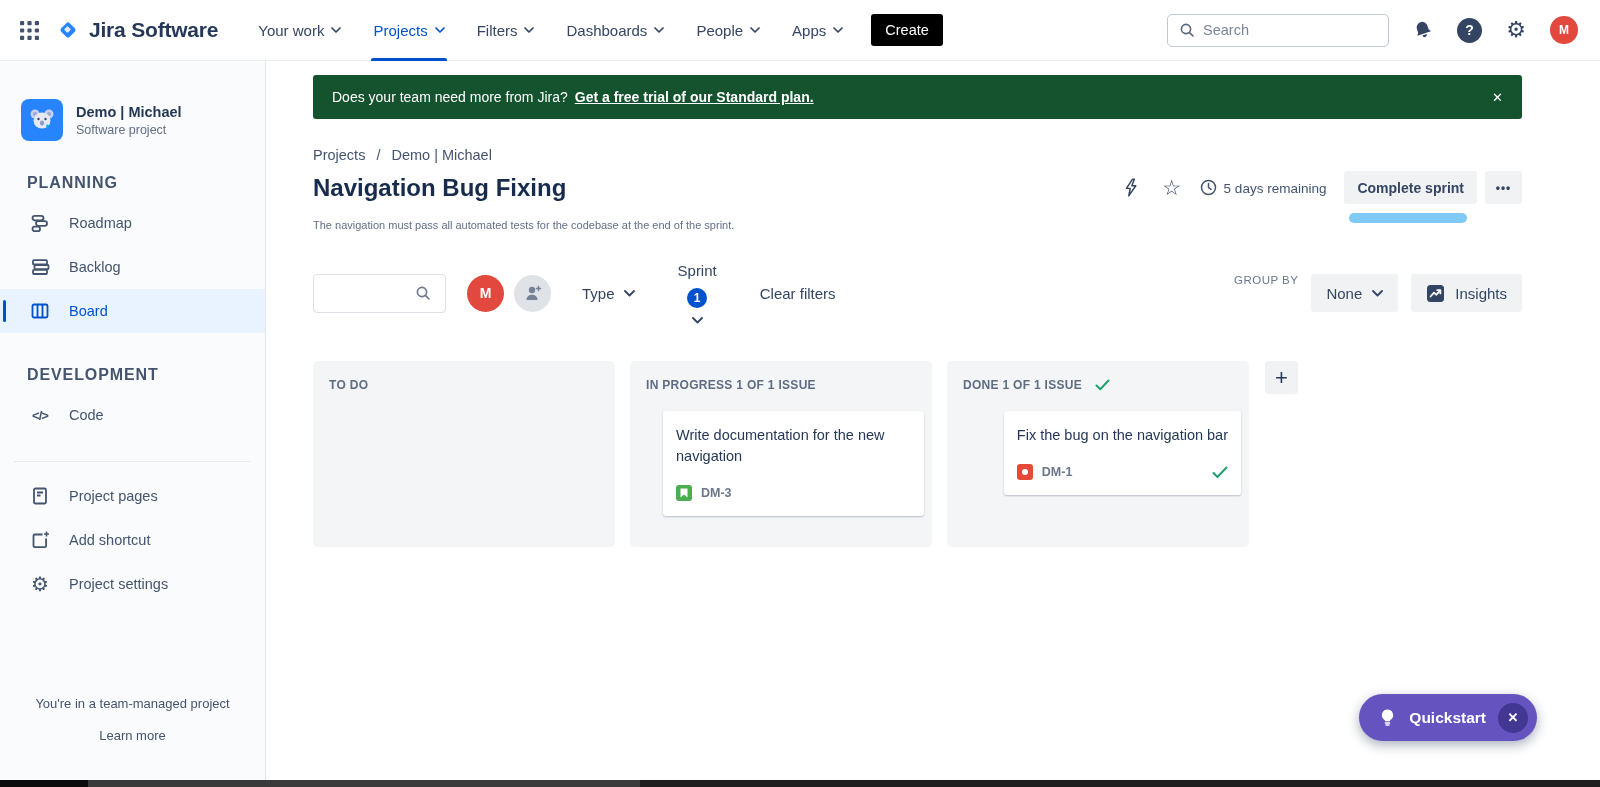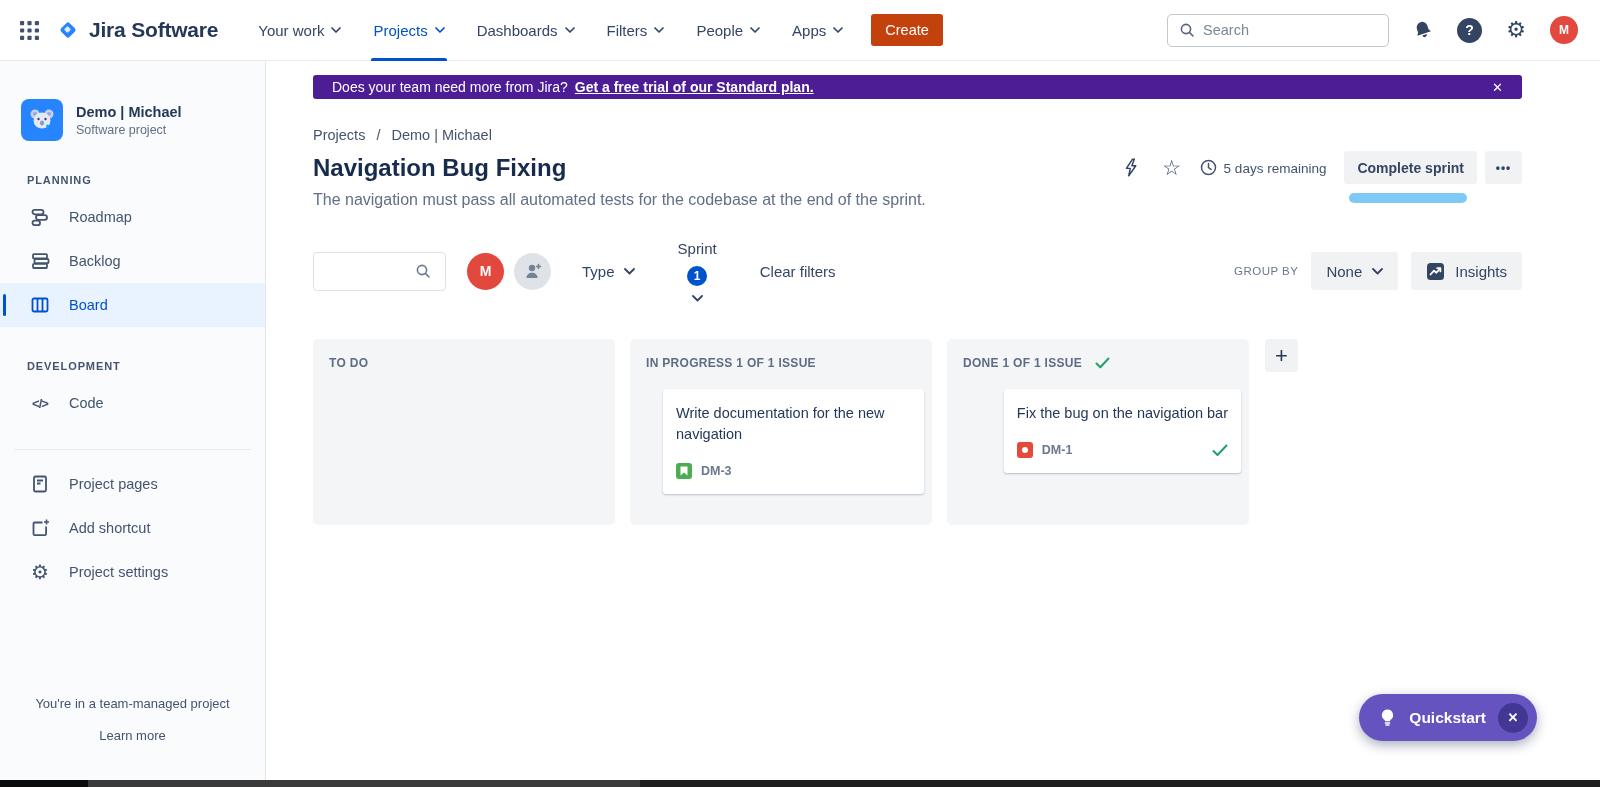--- a/index.html
+++ b/index.html
@@ -10,85 +10,85 @@
 
   
   .topnav { height:61px; display:flex; align-items:center; padding:0 22px 0 16px; border-bottom:1px solid #E9EBEE; background:#fff; }
   .appswitch { width:26px; height:26px; display:flex; align-items:center; justify-content:center; margin-right:14px; }
   .logo { display:flex; align-items:center; gap:9px; margin-right:8px; }
   .logo-text { font-size:21px; font-weight:600; color:#253858; letter-spacing:-0.2px; }
   .nav-items { display:flex; height:61px; margin-left:16px; }
   .nav-item { position:relative; display:flex; align-items:center; gap:7px; padding:0 16px; color:#344563; font-size:15px; cursor:pointer; white-space:nowrap; }
   .nav-item.active { color:#0052CC; }
   .nav-item.active::after { content:""; position:absolute; left:14px; right:14px; bottom:0; height:3px; background:#0052CC; border-radius:2px 2px 0 0; }
-  .create-btn { margin-left:12px; background:#c2410c; color:#fff; font-family:inherit; font-size:14.5px; font-weight:500; padding:8px 14px; border-radius:3px; border:none; cursor:pointer; }
+  .create-btn { margin-left:12px; background:#000000; color:#fff; font-family:inherit; font-size:14.5px; font-weight:500; padding:8px 14px; border-radius:3px; border:none; cursor:pointer; }
   .topnav-right { margin-left:auto; display:flex; align-items:center; gap:21px; }
   .search-box { display:flex; align-items:center; gap:8px; width:222px; height:33px; border:1px solid #C1C7D0; border-radius:5px; padding:0 11px; background:#fff; }
   .search-box input { border:none; outline:none; flex:1; font-family:inherit; font-size:14.5px; color:#344563; background:transparent; }
   .search-box input::placeholder { color:#7A869A; }
   .icon-btn { width:26px; height:26px; display:flex; align-items:center; justify-content:center; cursor:pointer; }
   .help-circle { width:25px; height:25px; border-radius:50%; background:#344563; color:#fff; font-size:14px; font-weight:700; display:flex; align-items:center; justify-content:center; }
   .gear-glyph { font-size:22px; color:#344563; line-height:1; }
   .avatar { width:28px; height:28px; border-radius:50%; background:#E2483D; color:#fff; font-size:12px; font-weight:700; display:flex; align-items:center; justify-content:center; cursor:pointer; }
 
   
   .shell { display:flex; height:726px; }
 
   
   .sidebar { width:266px; min-width:266px; background:#FAFBFC; border-right:1px solid #E4E6EA; position:relative; padding-top:38px; }
   .project-head { display:flex; gap:13px; padding-left:21px; align-items:center; }
   .project-avatar { width:42px; height:42px; border-radius:8px; background:#2684FF; display:flex; align-items:center; justify-content:center; }
   .project-name { font-size:14.5px; font-weight:700; color:#253858; }
   .project-type { font-size:12.5px; color:#626F86; margin-top:3px; }
-  .side-section-title { margin:33px 0 9px 27px; font-size:11px; font-weight:700; letter-spacing:0.9px; color:#44546F; }
+  .side-section-title { margin:33px 0 9px 27px; font-size:16px; font-weight:700; letter-spacing:0.9px; color:#44546F; }
   .side-item { display:flex; align-items:center; gap:18px; height:44px; padding-left:29px; color:#44546F; font-size:14.5px; position:relative; cursor:pointer; }
   .side-item .si { width:22px; display:flex; justify-content:center; color:#44546F; }
   .side-item.active { background:#E9F2FF; color:#0052CC; }
   .side-item.active .si { color:#0052CC; }
   .side-item.active::before { content:""; position:absolute; left:3px; top:11px; bottom:11px; width:3px; border-radius:2px; background:#0052CC; }
   .code-glyph { font-size:13px; font-weight:700; letter-spacing:-1px; }
   .side-divider { height:1px; background:#E8EAEE; margin:24px 14px 12px; }
   .side-gear { font-size:20px; line-height:1; }
   .side-foot { position:absolute; bottom:44px; left:0; right:0; text-align:center; color:#44546F; font-size:13px; }
   .side-foot .learn { margin-top:17px; display:inline-block; cursor:pointer;text-align:center; }
 
   
   .main { flex:1; padding:14px 78px 0 47px; position:relative; background:#fff; }
 
-  .banner { height:24px; background:#4c1d95; border-radius:3px; display:flex; align-items:center; padding:0 19px; color:#fff; font-size:14px; }
+  .banner { height:44px; background:#14532d; border-radius:3px; display:flex; align-items:center; padding:0 19px; color:#fff; font-size:14px; }
   .banner-link { font-weight:700; text-decoration:underline; margin-left:7px; color:#fff; cursor:pointer; }
   .banner-close { margin-left:auto; font-size:13px; cursor:pointer; }
 
   .breadcrumb { margin-top:28px; font-size:14.5px; color:#44546F; display:flex; gap:11px; }
   .crumb { cursor:pointer; }
 
   .title-row { margin-top:8px; display:flex; align-items:center; }
   .page-title { font-size:24px; font-weight:600; color:#172B4D; }
   .title-actions { margin-left:auto; display:flex; align-items:center; gap:8px; position:relative; }
   .ta-icon { width:32px; height:32px; display:flex; align-items:center; justify-content:center; cursor:pointer; color:#344563; }
   .star-glyph { font-size:21px; line-height:1; }
   .days { display:flex; align-items:flex-end; gap:7px; color:#44546F; font-size:13.5px; margin:0 10px 0 4px; }
   .btn-subtle { background:#F1F2F4; border:none; border-radius:3px; color:#344563; font-family:inherit; font-size:14px; font-weight:600; height:33px; padding:0 13px; cursor:pointer; }
   .btn-more { letter-spacing:1px; font-size:12px; width:37px; padding:0; }
   .pill { position:absolute; right:55px; top:42px; width:118px; height:10px; border-radius:5px; background:#7EC9F5; }
-  .subtitle { margin-top:7px; font-size:16px; color:#626F86; }
+  .subtitle { margin-top:15px; font-size:11px; color:#626F86; }
 
   
   .filter-row { margin-top:31px; display:flex; align-items:center; }
   .filter-search { width:133px; height:39px; border:1px solid #DFE1E6; border-radius:4px; display:flex; align-items:center; padding:0 11px; background:#fff; }
   .filter-search input { border:none; outline:none; width:90px; font-family:inherit; font-size:14px; color:#344563; background:transparent; }
   .favatars { display:flex; align-items:center; gap:10px; margin-left:21px; }
   .favatar-m { width:37px; height:37px; border-radius:50%; background:#E2483D; color:#fff; font-weight:700; font-size:14px; display:flex; align-items:center; justify-content:center; cursor:pointer; }
   .favatar-add { width:37px; height:37px; border-radius:50%; background:#DFE2E7; display:flex; align-items:center; justify-content:center; cursor:pointer; }
   .fdrop { display:flex; align-items:center; gap:9px; color:#344563; font-size:15px; cursor:pointer; }
   .fdrop.type { margin-left:31px; }
   .fdrop.sprint { margin-left:43px;flex-direction:column; }
   .sprint-badge { width:20px; height:20px; border-radius:50%; background:#0052CC; color:#fff; font-size:12px; font-weight:700; display:flex; align-items:center; justify-content:center; }
   .clear-filters { margin-left:43px; font-size:15px; color:#344563; cursor:pointer; }
-  .filter-right { margin-left:auto; display:flex; align-items:center; gap:13px; }
+  .filter-right { margin-left:auto; display:flex; align-items:flex-start; gap:13px; }
   .groupby { font-size:11.5px; color:#6B778C; letter-spacing:0.5px; font-weight:400; }
   .btn-light { background:#F1F2F4; border:none; border-radius:3px; height:38px; padding:0 15px; font-family:inherit; font-size:15px; color:#344563; display:flex; align-items:center; gap:10px; cursor:pointer; }
 
   
   .board { margin-top:37px; display:flex; align-items:flex-start; gap:15px; }
   .col { width:302px; min-width:302px; background:#F4F5F7; border-radius:5px; min-height:186px; padding-bottom:8px; }
   .col-head { padding:17px 16px 12px; font-size:12px; font-weight:700; color:#5E6C84; letter-spacing:0.3px; display:flex; align-items:center; gap:13px; }
   .col-cards { padding:7px 8px 0; display:flex; flex-direction:column; gap:8px;align-items:flex-end; }
   .card { background:#fff; border-radius:3px; box-shadow:0 1px 2px rgba(9,30,66,0.25); padding:14px 13px 15px; cursor:pointer; }
   .card-title { font-size:14.5px; color:#253858; line-height:21px; max-width:235px; }
@@ -146,29 +146,29 @@
     </div>
     <div class="nav-item active">
       <span>Projects</span>
       <span>
           <svg width="10" height="6" viewBox="0 0 10 6">
             <path d="M1 1l4 4 4-4" stroke="currentColor" stroke-width="1.7" fill="none" stroke-linecap="round" stroke-linejoin="round"></path>
           </svg>
         </span>
     </div>
     <div class="nav-item">
+      <span>Filters</span>
+      <span>
+          <svg width="10" height="6" viewBox="0 0 10 6">
+            <path d="M1 1l4 4 4-4" stroke="currentColor" stroke-width="1.7" fill="none" stroke-linecap="round" stroke-linejoin="round"></path>
+          </svg>
+        </span>
+    </div>
+    <div class="nav-item">
       <span>Dashboards</span>
-      <span>
-          <svg width="10" height="6" viewBox="0 0 10 6">
-            <path d="M1 1l4 4 4-4" stroke="currentColor" stroke-width="1.7" fill="none" stroke-linecap="round" stroke-linejoin="round"></path>
-          </svg>
-        </span>
-    </div>
-    <div class="nav-item">
-      <span>Filters</span>
       <span>
           <svg width="10" height="6" viewBox="0 0 10 6">
             <path d="M1 1l4 4 4-4" stroke="currentColor" stroke-width="1.7" fill="none" stroke-linecap="round" stroke-linejoin="round"></path>
           </svg>
         </span>
     </div>
     <div class="nav-item">
       <span>People</span>
       <span>
           <svg width="10" height="6" viewBox="0 0 10 6">

